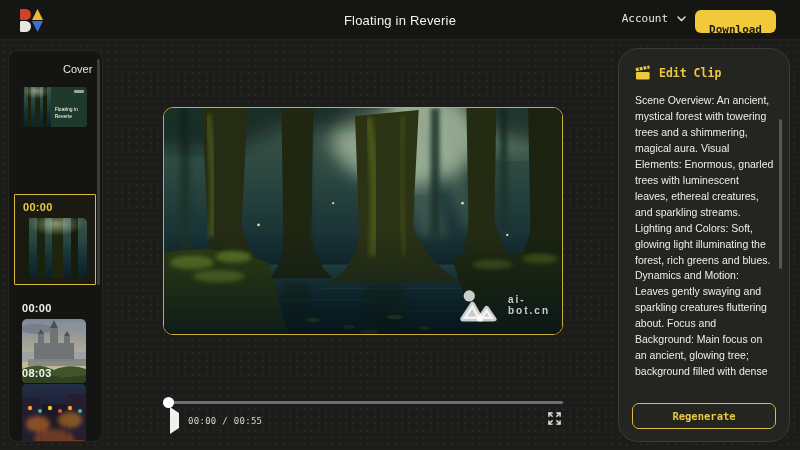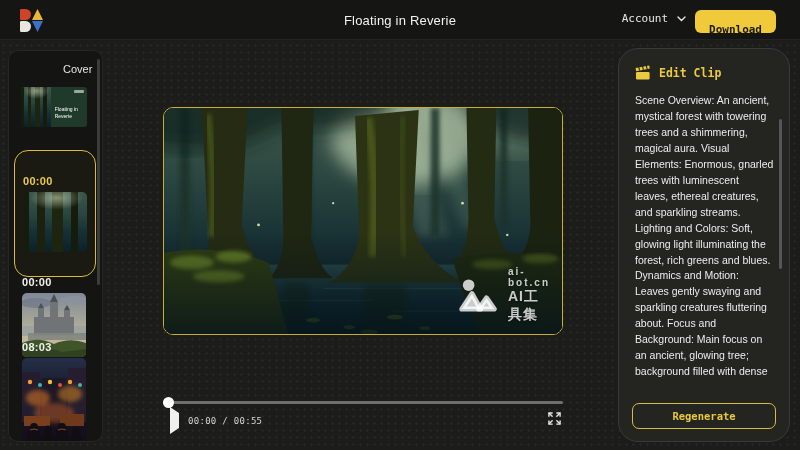--- a/index.html
+++ b/index.html
@@ -36,21 +36,21 @@
     background:#141412; border:1px solid #262624; border-radius:10px; overflow:hidden; z-index:4; }
   .cover-label { position:absolute; left:12px; top:12px; font-size:11px; color:#e5e5e3;margin-left:42px; }
   .cover-thumb { position:absolute; left:12px; top:36px; width:66px; height:40px;
     border-radius:3px; overflow:hidden; display:flex; cursor:pointer; }
   .cover-thumb .img-half { width:45%; height:100%; }
   .cover-thumb .title-half { width:55%; height:100%; background:#1f3a2a; position:relative; }
   .cover-thumb .title-half .mini-title { position:absolute; left:4px; bottom:8px;
     font-size:5px; line-height:1.3; color:#fff; width:28px; }
   .cover-thumb .title-half .mini-logo { position:absolute; right:3px; top:3px;
     width:10px; height:3px; background:rgba(255,255,255,.55); border-radius:1px; }
-  .clip-card { position:absolute; left:5px; width:82px; border-radius:14px; padding:24px 8px; }
+  .clip-card { position:absolute; left:5px; width:82px; border-radius:1px; padding:6px 8px;margin-top:44px; }
   .clip-card.selected { border:1px solid #d8bc3f; background:#1b1a12; }
   .clip-time { font-size:11px; font-weight:bold; color:#f0f0ee; letter-spacing:.3px; }
   .clip-card.selected .clip-time { color:#e9cb46; }
   .clip-thumb { width:64px; border-radius:5px; margin-top:5px; overflow:hidden; position:relative; }
   .sidebar-scroll { position:absolute; right:2px; top:8px; width:3px; height:226px;
     background:#3c3c3a; border-radius:2px; }
 
   
   .forest-mini { width:100%; height:100%;
     background:
@@ -313,21 +313,20 @@
   <div class="watermark">
     <svg width="27" height="23" viewBox="0 0 27 23">
       <g fill="rgba(255,255,255,.78)" stroke="rgba(255,255,255,.78)" stroke-width="3" stroke-linejoin="round">
         <circle cx="8" cy="6" r="3.4" stroke="none"></circle>
         <polygon points="4,20 10,11 15,20"></polygon>
         <polygon points="14,20 18.5,13.5 23,20"></polygon>
       </g>
     </svg>
     <div>
       <div class="wm-l1">ai-bot.cn</div>
-      <div class="wm-l2">AI工具集</div>
     </div>
   </div>
 </main>
 
 <div class="progress-track"></div>
 <div class="progress-knob"></div>
 <button class="play-btn">
   <span class="tri"></span>
 </button>
 <div class="time-display mono">00:00 / 00:55</div>

